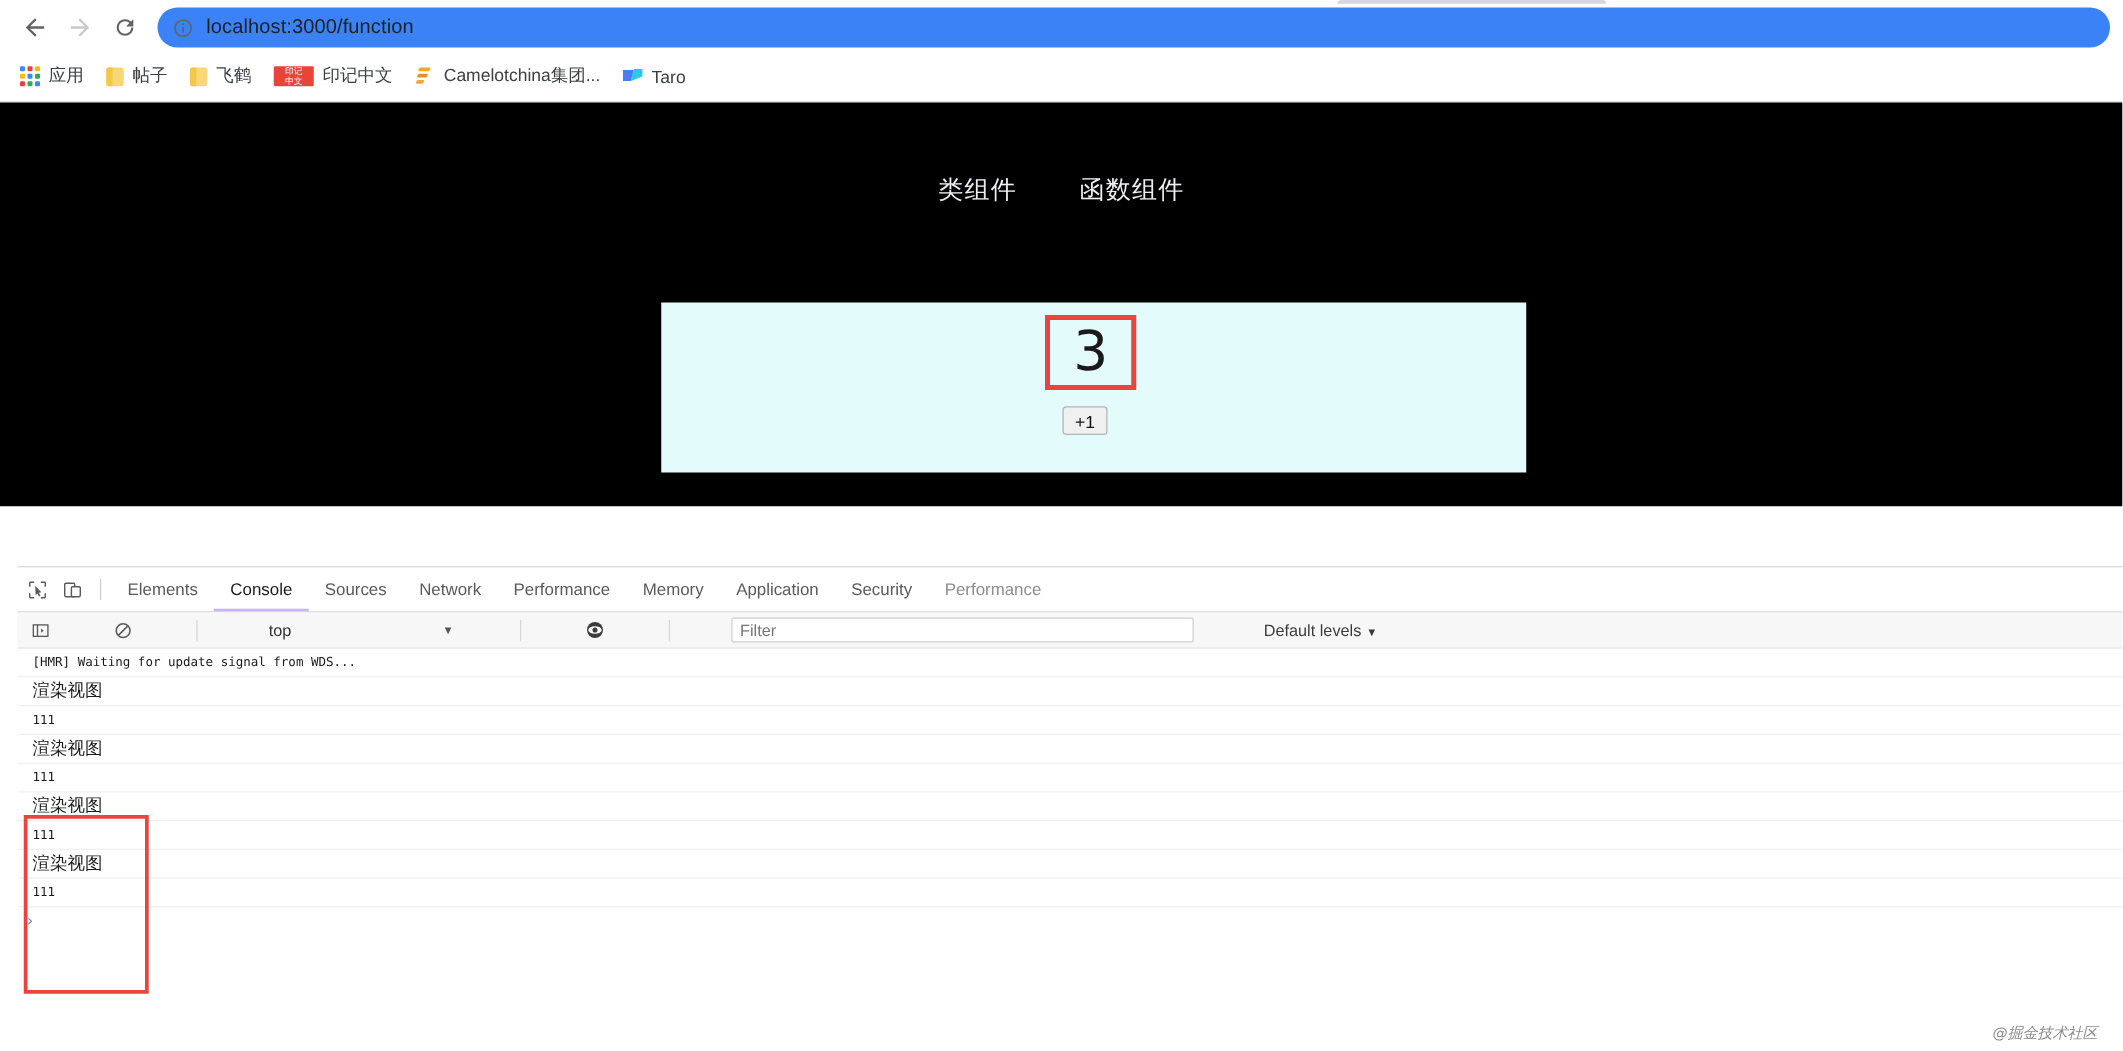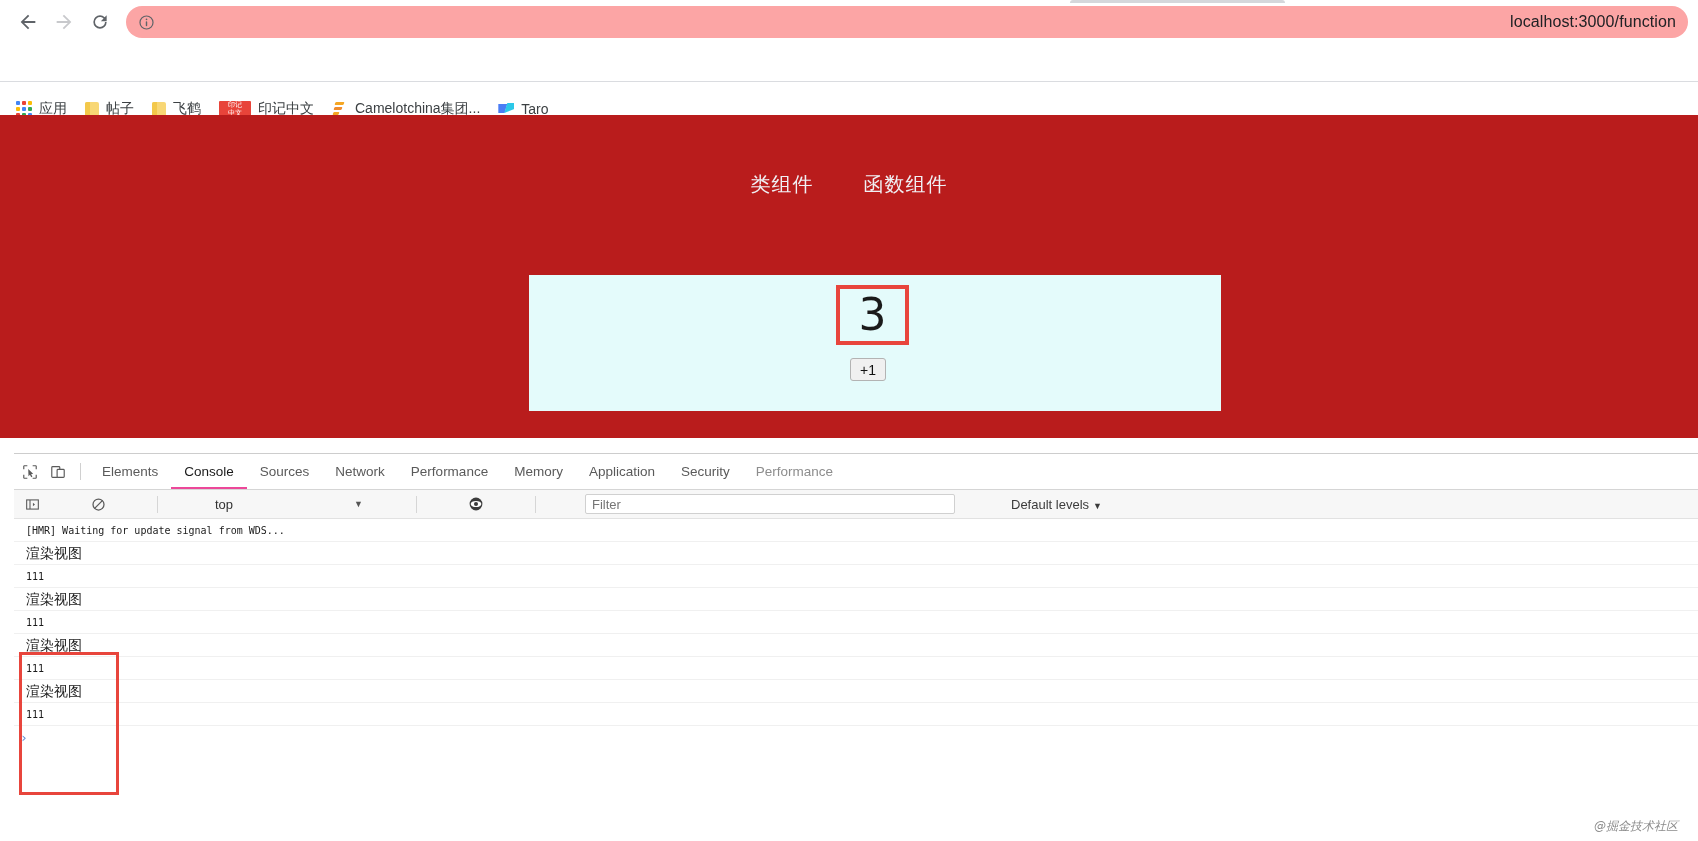--- a/index.html
+++ b/index.html
@@ -51,47 +51,45 @@
     width: 36px; height: 36px;
     display: flex; align-items: center; justify-content: center;
     border-radius: 50%;
     flex: none;
   }
   .nav-btn svg { display: block; }
   .omnibox {
     flex: 1;
     height: 32px;
     margin-left: 8px;
-    background: #fca5a5;
+    background: #3b82f6;
     border-radius: 16px;
     display: flex;
     align-items: center;
     padding: 12px 12px;
     box-sizing: border-box;
-    justify-content: space-between;
   }
   .omnibox .info-icon {
     width: 17px; height: 17px;
     flex: none;
     margin-right: 10px;
   }
   .omnibox .url-text {
     font-size: 16px;
     color: #202124;
     letter-spacing: 0.1px;
     white-space: nowrap;
   }
 
   .bookmarks {
     display: flex;
     align-items: center;
     height: 34px;
     padding: 0 8px;
     box-sizing: border-box;
-    margin-top: 48px;
   }
   .bm-item {
     display: flex;
     align-items: center;
     height: 26px;
     padding: 0 8px;
     border-radius: 4px;
     margin-right: 2px;
     white-space: nowrap;
   }
@@ -174,23 +172,22 @@
   }
   .taro-ico b:nth-child(2){
     left:6px; top:2px; width:10px; height:10px; background:#2cc8e8;
     clip-path: polygon(30% 0, 100% 0, 100% 60%, 0 100%);
   }
 
   
   .page-viewport {
     position: relative;
     height: 323px;
-    background: #b91c1c;
+    background: #000000;
     overflow: hidden;
-    margin-top: 33px;
   }
   .site-nav {
     display: flex;
     justify-content: center;
     gap: 50px;
     padding-top: 56px;
   }
   .site-nav a {
     color: #f0f0f4;
     font-size: 20px;
@@ -277,21 +274,21 @@
     font-size: 13.5px;
     color: #5a5a5a;
     padding: 0 13px;
     height: 34px;
     line-height: 34px;
     white-space: nowrap;
     box-sizing: border-box;
   }
   .dt-tab.active {
     color: #1a1a1a;
-    border-bottom: 2px solid #ec4899;
+    border-bottom: 2px solid #c4b5fd;
   }
   .dt-tab.dim { color: #8d8d8d; }
 
   .dt-filterbar {
     display: flex;
     align-items: center;
     height: 28px;
     border-bottom: 1px solid #e2e2e2;
     background: #f7f7f7;
     flex: none;

